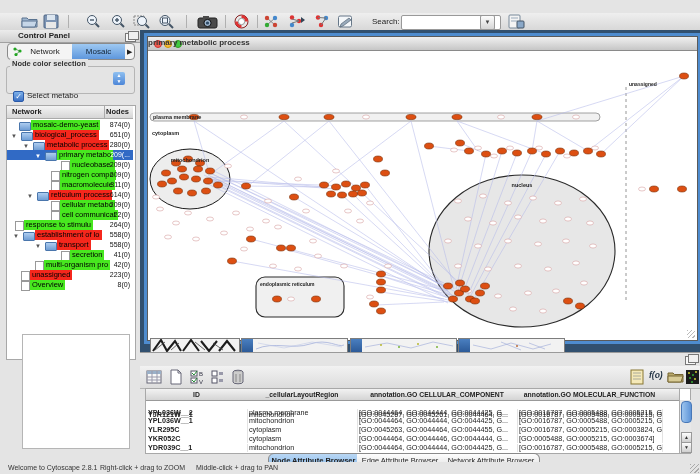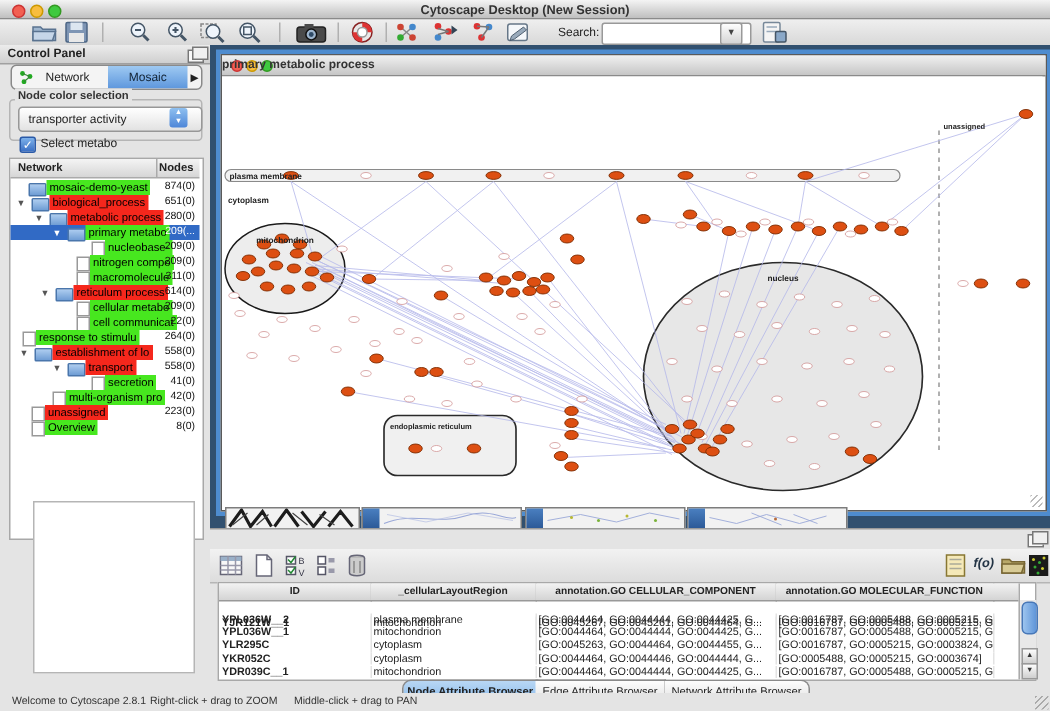--- a/index.html
+++ b/index.html
@@ -14,21 +14,21 @@
   #win-title{left:0;top:1px;width:700px;text-align:center;font-weight:bold;font-size:8.5px;color:#333}
   
   #toolbar{left:0;top:13px;width:700px;height:17px;background:linear-gradient(#efefef,#d8d8d8);border-bottom:1px solid #9a9a9a}
   .tbico{top:1px;width:17px;height:15px}
   .tbsep{top:2px;width:1px;height:13px;background:#b0b0b0}
   #search-wrap{left:401px;top:2px;width:92px;height:13px;background:#fff;border:1px solid #999;border-radius:2px}
   #search-arrow{left:480px;top:2px;width:13px;height:13px;background:linear-gradient(#fdfdfd,#d5d5d5);border:1px solid #999;border-radius:2px;font-size:6px;text-align:center;line-height:13px;color:#444}
   .lbl{font-size:8px;color:#222}
   
   #cpanel{left:0;top:30px;width:140px;height:432px;background:#e4e4e4;border-right:1px solid #8a8a8a}
-  .panel-hd{background:linear-gradient(#ececec,#cfcfcf);border-bottom:1px solid #a0a0a0;font-weight:bold;font-size:8px;line-height:12px;padding-left:5px}
+  .panel-hd{background:linear-gradient(#ececec,#cfcfcf);border-bottom:1px solid #a0a0a0;font-weight:bold;font-size:8px;line-height:12px;padding-left:18px}
   .float-ico{width:9px;height:7px;border:1px solid #777;background:#f8f8f8}
   .float-ico:before{content:"";position:absolute;left:2px;top:-3px;width:9px;height:7px;border:1px solid #777;background:#f0f0f0}
   
   #cp-tabs{left:7px;top:13px;width:126px;height:15px;border:1px solid #8a8a8a;border-radius:4px;background:#f4f4f4;overflow:hidden}
   .cp-tab{top:0;height:15px;line-height:15px;font-size:8px;text-align:center}
   .cp-tab.sel{background:linear-gradient(#9ec9f2,#5e97dd);font-weight:normal;color:#123}
   
   #grp{left:6px;top:36px;width:127px;height:26px;border:1px solid #b5b5b5;border-radius:3px}
   #grp-label{left:10px;top:29px;background:#e4e4e4;padding:0 2px;font-size:7.5px;font-weight:bold;color:#333}
   #combo{left:12px;top:41px;width:115px;height:15px;background:linear-gradient(#fff,#e2e2e2);border:1px solid #979797;border-radius:3px;line-height:15px;padding-left:6px;font-size:8px}
@@ -75,26 +75,20 @@
   .btab.sel{background:linear-gradient(#b9d7f4,#8cbcec);font-weight:bold}
   
   #statusbar{left:0;top:462px;width:700px;height:12px;background:#e4e4e4;font-size:7px;color:#333;line-height:12px}
   svg{display:block}
   .nl{font-weight:bold;fill:#222}
 </style>
 </head>
 <body>
 <div id="app">
 
-<div id="titlebar" class="abs">
-  <div class="abs tl red" style="left:8px"></div>
-  <div class="abs tl yel" style="left:20px"></div>
-  <div class="abs tl grn" style="left:32px"></div>
-  <div id="win-title" class="abs">Cytoscape Desktop (New Session)</div>
-</div>
 
 <div id="toolbar" class="abs">
   <div class="abs tbico" style="left:21px">
     <svg width="17" height="15" viewBox="0 0 17 15">
           <path d="M1,4 h5 l1.5,1.5 H16 V13 H1 z" fill="#9fb6cf" stroke="#5a7390"></path>
           <path d="M1,7 h15 l-2,6 H1 z" fill="#c6d6e8" stroke="#5a7390"></path>
         </svg>
   </div>
   <div class="abs tbico" style="left:43px">
     <svg width="16" height="15" viewBox="0 0 16 15">
@@ -213,21 +207,20 @@
             <line x1="7" y1="4" x2="3" y2="7.5" stroke="#383" stroke-width=".7"></line>
           </svg>
       <span style="margin-left:10px">Network</span>
     </div>
     <div class="abs cp-tab sel" style="left:64px;width:53px">Mosaic</div>
     <div class="abs" style="left:119px;top:4px;font-size:7px;color:#222">▶</div>
   </div>
 
   <div id="grp" class="abs"></div>
   <span id="grp-label" class="abs">Node color selection</span>
-  <div id="combo" class="abs">transporter activity</div>
   <div id="combo-btn" class="abs">▲<br>▼</div>
   <div id="chk" class="abs">✓</div>
   <span class="abs" style="left:27px;top:61px;font-size:8px">Select metabo</span>
 
   <div id="tree-box" class="abs">
     <div id="tree-hd" class="abs">
       <span class="abs" style="left:5px">Network</span>
       <span class="abs" style="right:4px">Nodes</span>
       <div class="abs" style="left:97px;top:0;width:1px;height:12px;background:#aaa"></div>
     </div>

